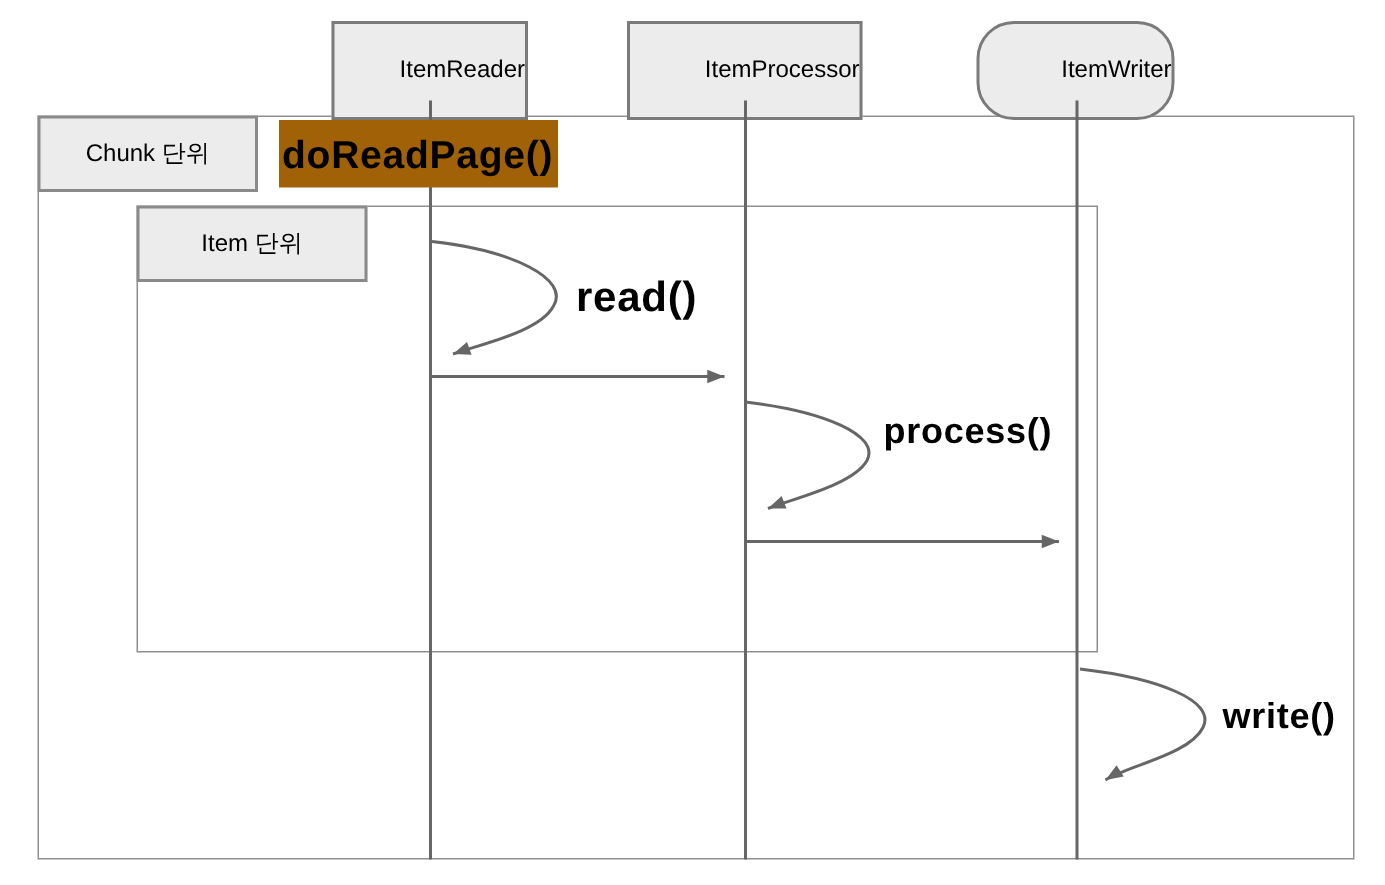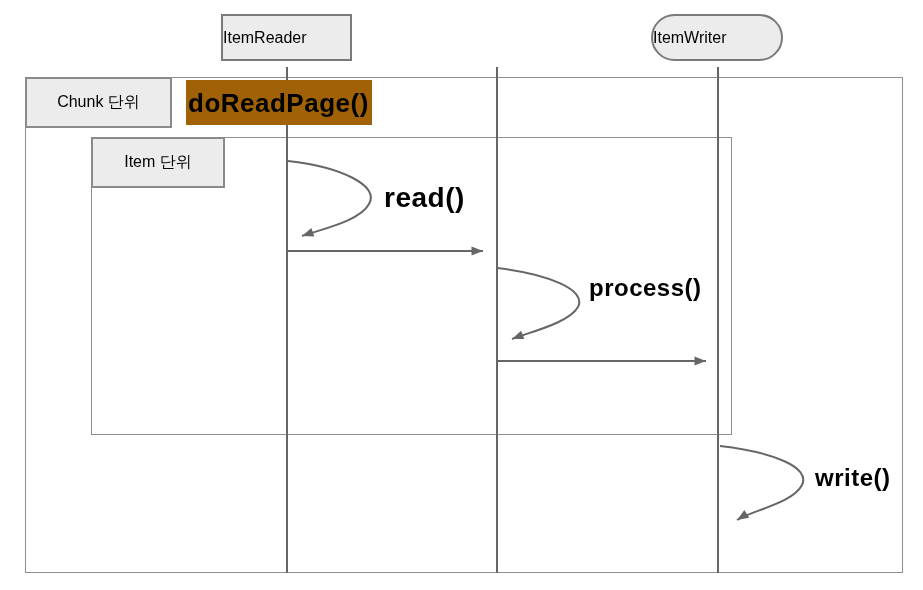--- a/index.html
+++ b/index.html
@@ -11,26 +11,26 @@
     width: 923px;
     height: 590px;
     background: #ffffff;
     overflow: hidden;
   }
 
   
   .pbox {
     position: absolute;
     top: 14px;
-    height: 47px;
+    height: 66px;
     background: #ececec;
     border: 2px solid #7a7a7a;
     display: flex;
     align-items: center;
-    justify-content: flex-start;
+    justify-content: flex-end;
     font-size: 16px;
     line-height: 1;
     white-space: nowrap;
   }
   .pbox.reader    { left: 221px; width: 131px; }
   .pbox.processor { left: 418px; width: 157px; }
   .pbox.writer    { left: 651px; width: 132px; border-radius: 25px; }
 
   
   .frame {
@@ -46,21 +46,21 @@
     position: absolute;
     background: #ececec;
     border: 2px solid #8a8a8a;
     display: flex;
     align-items: center;
     justify-content: center;
     font-size: 16px;
     white-space: nowrap;
   }
   .flabel.chunk { left: 25px; top: 77px; width: 147px; height: 51px; }
-  .flabel.item  { left: 91px; top: 137px; width: 134px; height: 51px; }
+  .flabel.item  { left: 91px; top: 137px; width: 154px; height: 51px; }
 
   svg.lines {
     position: absolute;
     left: 0; top: 0;
     width: 923px;
     height: 590px;
     pointer-events: none;
   }
 
   
@@ -95,20 +95,23 @@
   <div class="flabel chunk">
     <span>Chunk 단위</span>
   </div>
   <div class="flabel item">
     <span>Item 단위</span>
   </div>
 
   <div class="pbox reader">
     <span>ItemReader</span>
   </div>
+  <div class="pbox processor">
+    <span>ItemProcessor</span>
+  </div>
   <div class="pbox writer">
     <span>ItemWriter</span>
   </div>
 
   <svg class="lines" viewBox="0 0 923 590">
     <defs>
       <marker id="arrowhead" markerUnits="userSpaceOnUse" markerWidth="14" markerHeight="11" refX="12.5" refY="5.5" orient="auto">
         <path d="M1 1 L12.5 5.5 L1 10 Z" fill="#666666"></path>
       </marker>
     </defs>

